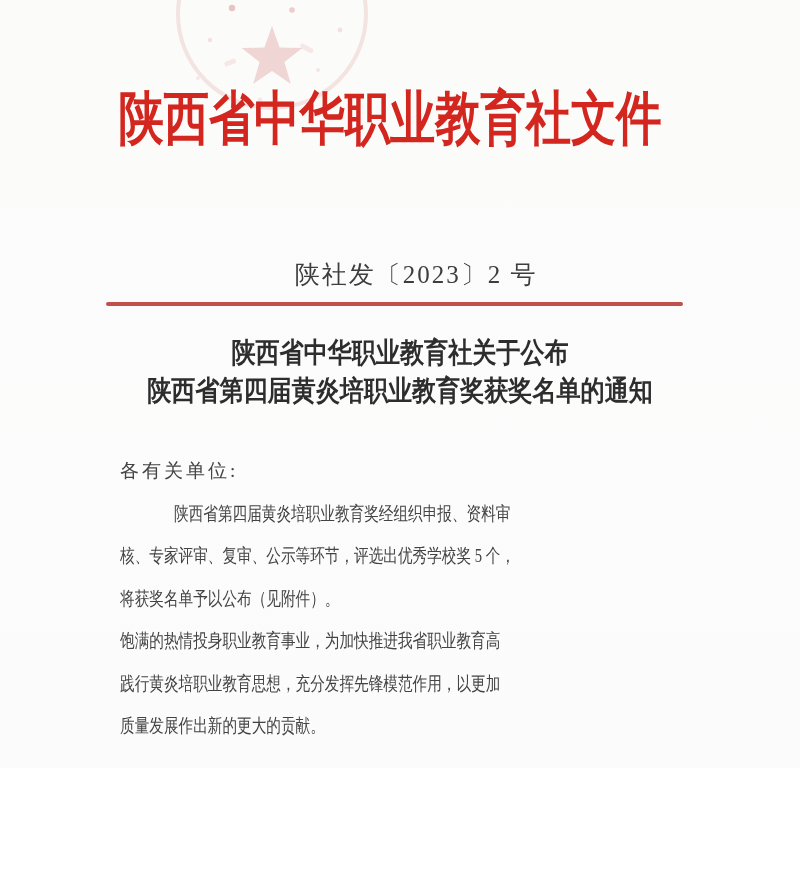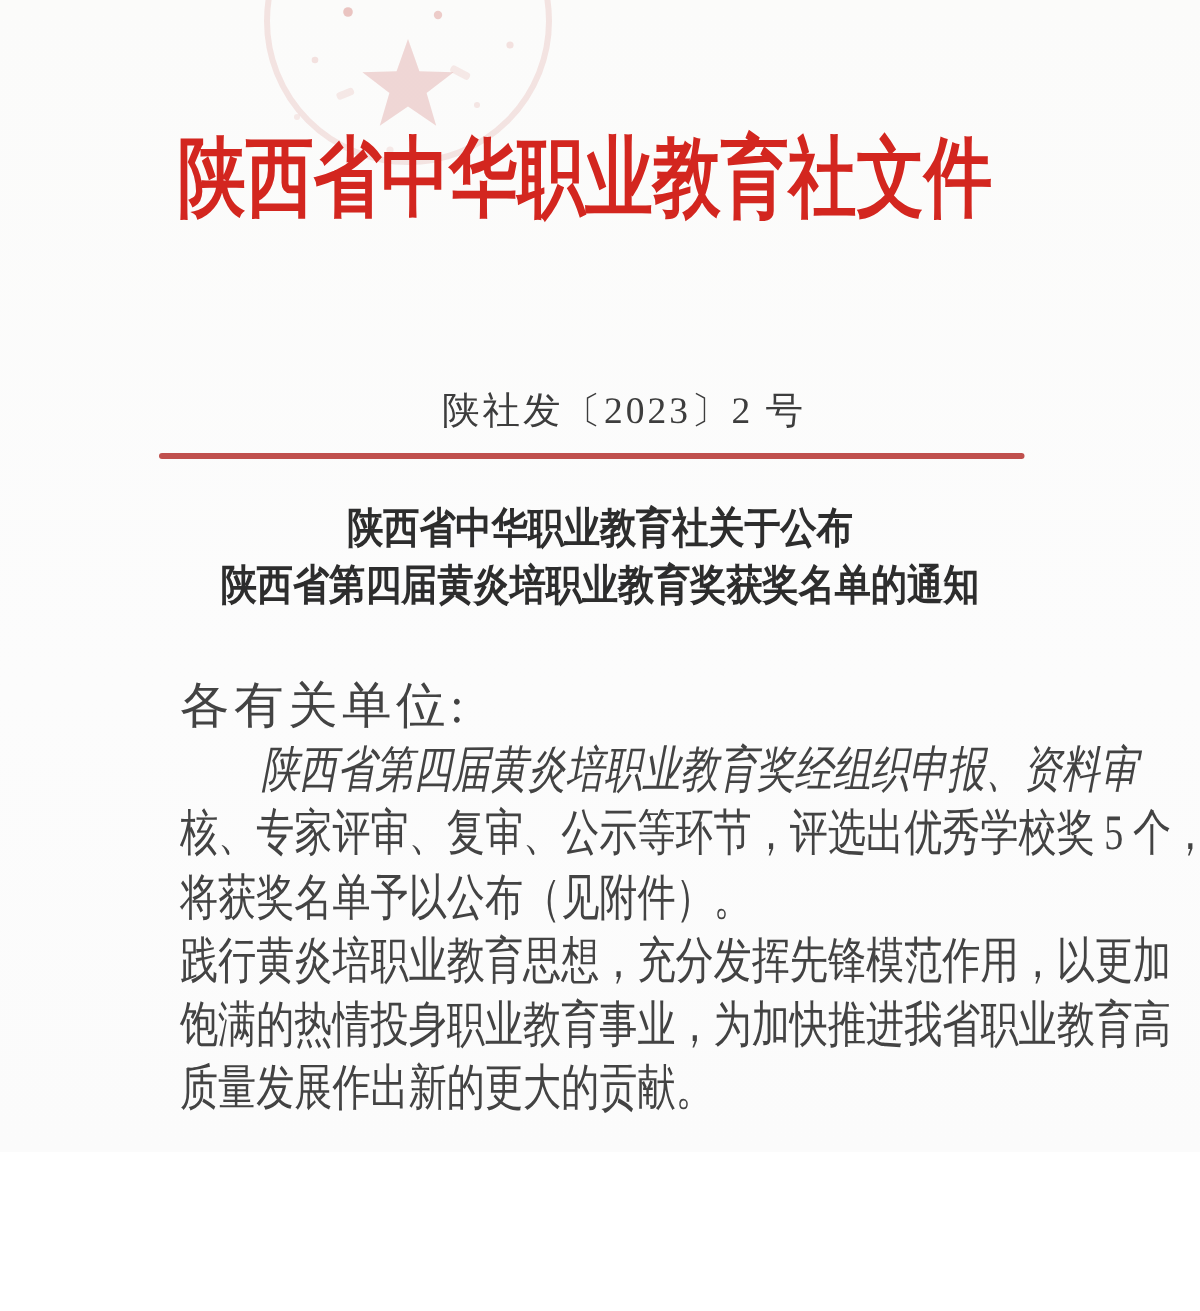--- a/index.html
+++ b/index.html
@@ -31,24 +31,24 @@
   }
   
   .notice-title {
     position:absolute; top:334px; left:0; width:800px;
     text-align:center; font-size:28px; font-weight:bold;
     color:#2d2d2d; line-height:38px;
   }
   
   .body {
     position:absolute; left:120px; top:450px; width:568px;
-    font-size:33px; color:#434343;
+    font-size:19px; color:#434343;
   }
   .line { height:42.5px; line-height:42.5px; white-space:nowrap; }
-  .line.indent { padding-left:54px;font-style:italic; }
+  .line.indent { padding-left:54px; }
   .salut { letter-spacing:3px; }
   
   .sx78 { display:inline-block; transform:scaleX(.78); transform-origin:50% 50%; white-space:nowrap; }
   .sx86 { display:inline-block; transform:scaleX(.86); transform-origin:50% 50%; white-space:nowrap; }
   .sx77 { display:inline-block; transform:scaleX(.77); transform-origin:0 50%; white-space:nowrap; }
 </style>
 </head>
 <body>
 
 <div class="page">
@@ -95,23 +95,23 @@
     <div class="line indent">
       <span class="sx77">陕西省第四届黄炎培职业教育奖经组织申报、资料审</span>
     </div>
     <div class="line">
       <span class="sx77">核、专家评审、复审、公示等环节，评选出优秀学校奖 5 个，</span>
     </div>
     <div class="line">
       <span class="sx77">将获奖名单予以公布（见附件）。</span>
     </div>
     <div class="line">
-      <span class="sx77">践行黄炎培职业教育思想，充分发挥先锋模范作用，以更加</span>
+      <span class="sx77">饱满的热情投身职业教育事业，为加快推进我省职业教育高</span>
     </div>
     <div class="line">
-      <span class="sx77">饱满的热情投身职业教育事业，为加快推进我省职业教育高</span>
+      <span class="sx77">践行黄炎培职业教育思想，充分发挥先锋模范作用，以更加</span>
     </div>
     <div class="line">
       <span class="sx77">质量发展作出新的更大的贡献。</span>
     </div>
   </div>
 
 </div>
 
 </body></html>

